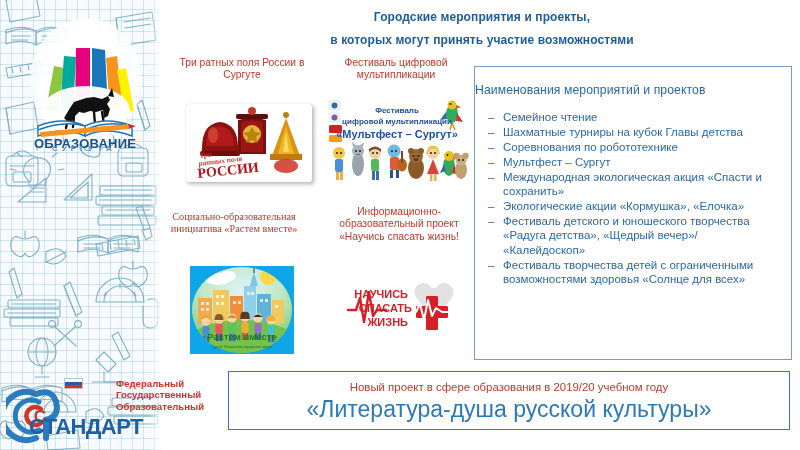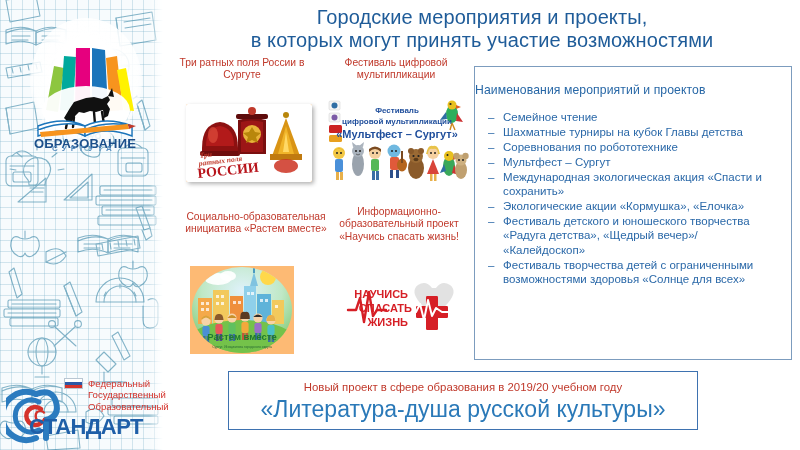--- a/index.html
+++ b/index.html
@@ -43,41 +43,42 @@
     border-radius: 50%;
   }
 
   
   #header {
     position: absolute; left: 168px; top: 6px; width: 628px;
     text-align: center;
   }
   #header .line {
     color: #1f5c99;
-    font-size: 20px;
+    font-size: 12px;
     line-height: 23px;
     letter-spacing: .1px;
     white-space: nowrap;
+    font-weight: bold;
   }
 
   
   .caption {
     position: absolute;
     color: #c0392b;
     font-size: 10.3px;
     line-height: 12.4px;
     text-align: center;
   }
   #cap-ratnye  { left: 168px; top: 57px; width: 148px; }
   #cap-multfest{ left: 330px; top: 57px; width: 132px; }
-  #cap-rastem  { left: 180px; top: 211px; width: 152px; }
+  #cap-rastem  { left: 158px; top: 211px; width: 152px; font-family: Liberation Serif, serif; }
   #cap-nauchis { left: 332px; top: 206px; width: 134px; }
 
   
-  .shot { position: absolute; background: #fdba74; }
+  .shot { position: absolute; background: #0ea5e9; }
 
   
   #img-ratnye {
     left: 186px; top: 104px; width: 126px; height: 78px;
     border-radius: 2px;
     box-shadow: 2px 2px 4px rgba(0,0,0,.30);
     overflow: hidden;
   }
 
   
@@ -125,21 +126,21 @@
   }
   #event-list li::before {
     content: "–";
     position: absolute; left: 7px; top: 0;
     color: #2a68a8;
   }
 
   
   #banner-new-project {
     position: absolute; left: 228px; top: 371px;
-    width: 470px; height: 59px;
+    width: 562px; height: 59px;
     border: 1.4px solid #3e72b0;
     background: #ffffff;
     text-align: center;
   }
   #banner-sub {
     margin-top: 8px;
     color: #c0392b;
     font-size: 11.4px;
     line-height: 14px;
   }
@@ -153,22 +154,23 @@
   
   #logo-fgos {
     position: absolute; left: 6px; top: 372px;
     width: 196px; height: 74px;
   }
   #fgos-lines {
     position: absolute; left: 58px; top: 6px;
     color: #d4332c;
     font-size: 9.6px;
     line-height: 11.4px;
-    font-weight: normal;
+    font-weight: bold;
     white-space: nowrap;
+    padding-left: 28px;
   }
   #fgos-flag {
     position: absolute; left: 58px; top: 6px;
     width: 19px; height: 11px;
     border: .5px solid #b9c6d2;
   }
   #fgos-flag i { display: block; height: 33.33%; }
   #fgos-word {
     position: absolute; left: 23px; top: 42px;
     color: #1f5fa8;

